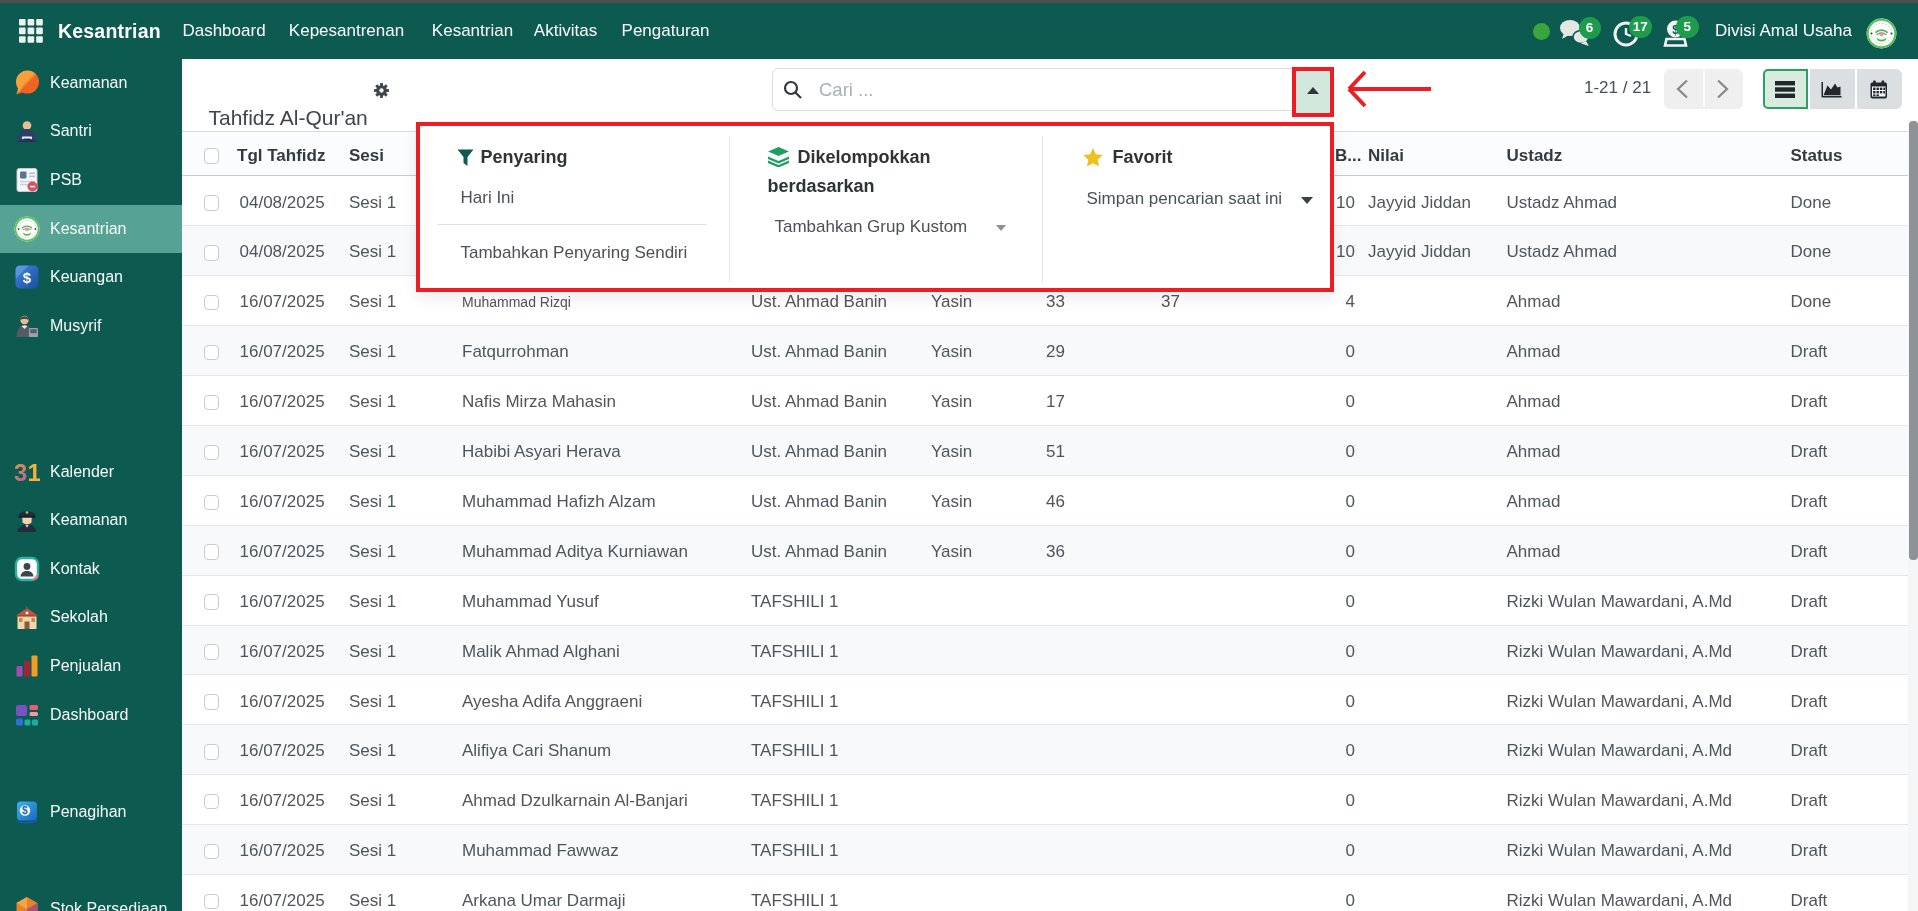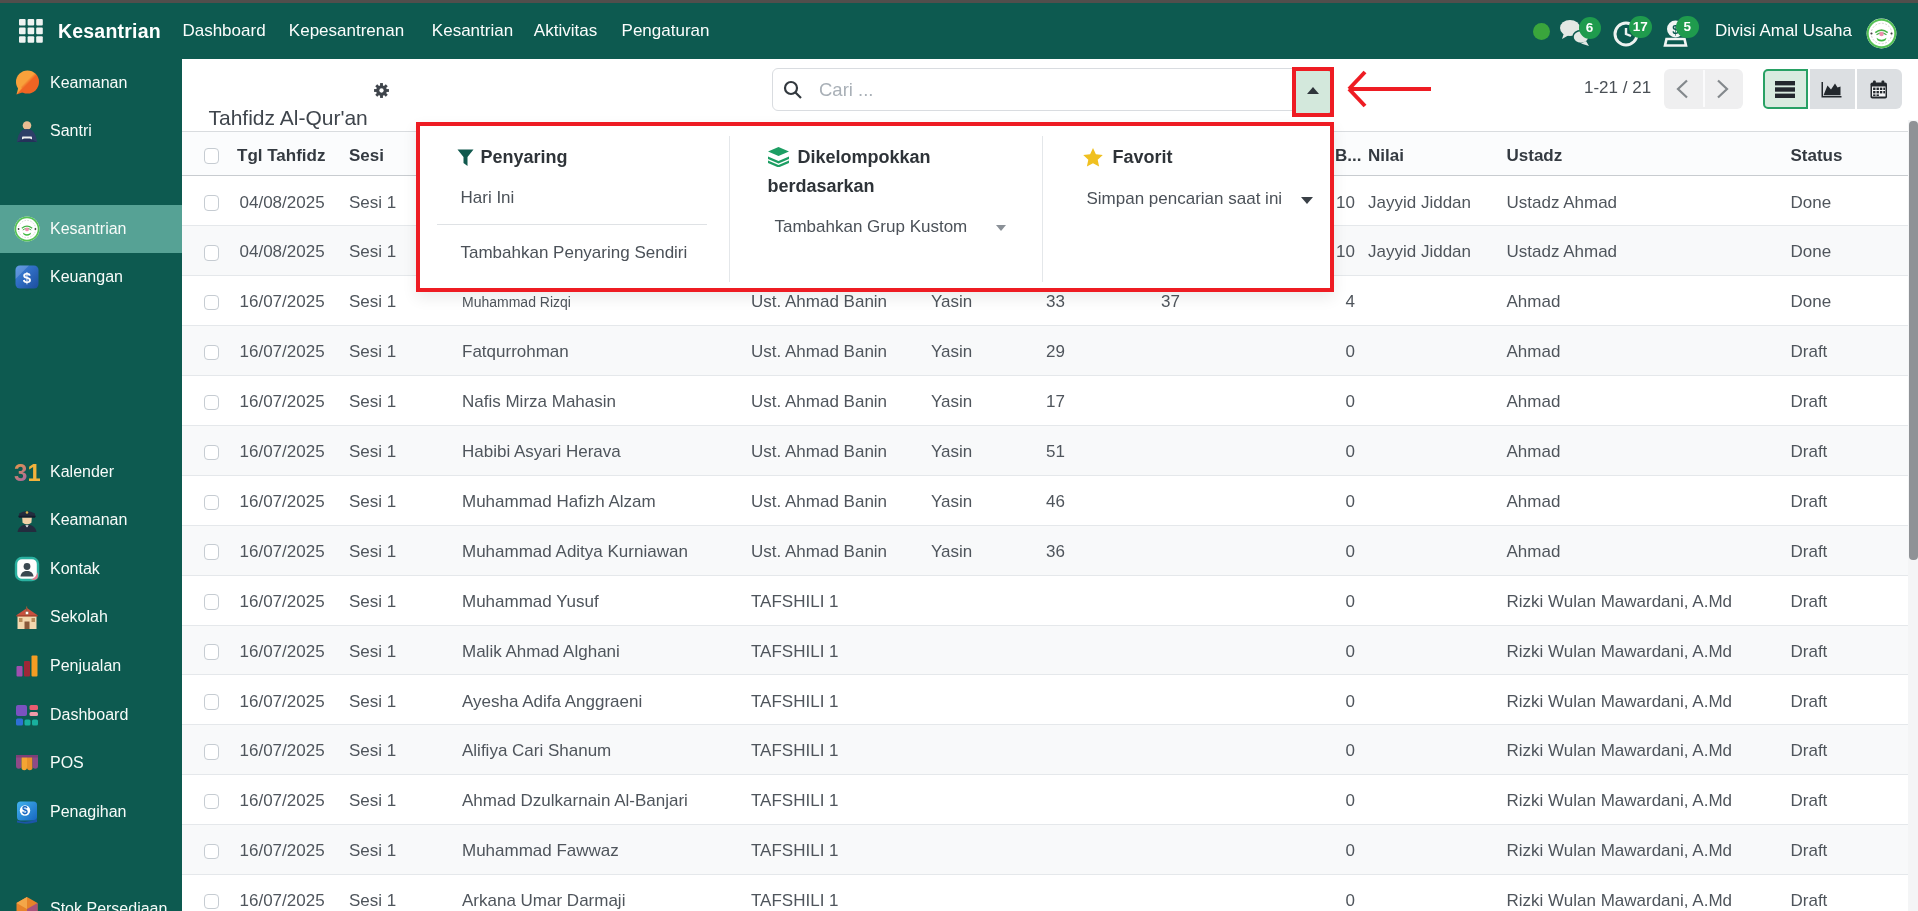--- a/index.html
+++ b/index.html
@@ -75,20 +75,33 @@
 </div>
 <div class="abs" style="left:0;top:48.8px;width:181.5px;height:48.6px;">
 <div class="abs" style="left:14px;top:11.3px;width:26px;height:26px;"><svg width="26" height="26" viewBox="0 0 26 26">
           <circle cx="13" cy="6.5" r="4.3" fill="#e9bd92"></circle>
           <path d="M13 10 C7 10 4.5 15 3.5 20 L3 23 L23 23 L22.5 20 C21.5 15 19 10 13 10 Z" fill="#2e3f68"></path>
           <rect x="8" y="17.5" width="10" height="3.6" rx="0.8" fill="#f2f2f2"></rect>
           <path d="M3 23 L10 19.5 L16 19.5 L23 23 Z" fill="#24325a"></path>
         </svg></div>
 <div class="abs" style="left:50px;top:0;height:48.6px;line-height:48.6px;font-size:16px;color:#f7fbf9;white-space:nowrap;">Santri</div>
 </div>
+<div class="abs" style="left:0;top:97.4px;width:181.5px;height:48.6px;">
+<div class="abs" style="left:14px;top:11.3px;width:26px;height:26px;"><svg width="26" height="26" viewBox="0 0 26 26">
+          <rect x="3" y="1.5" width="20" height="23" rx="2" fill="#f5f7f9" stroke="#c3cbd3" stroke-width="1"></rect>
+          <rect x="6" y="4.5" width="6.5" height="7" rx="1" fill="#5c7593"></rect>
+          <rect x="15" y="5.5" width="6" height="1.6" fill="#b9c2cc"></rect>
+          <rect x="15" y="8.6" width="6" height="1.6" fill="#b9c2cc"></rect>
+          <rect x="6" y="13.8" width="15" height="1.6" fill="#ccd3da"></rect>
+          <rect x="6" y="16.8" width="15" height="1.6" fill="#ccd3da"></rect>
+          <circle cx="18.5" cy="19.5" r="5" fill="#df4f5e"></circle>
+          <rect x="16" y="18.8" width="5" height="1.5" fill="#fff"></rect>
+        </svg></div>
+<div class="abs" style="left:50px;top:0;height:48.6px;line-height:48.6px;font-size:16px;color:#f7fbf9;white-space:nowrap;">PSB</div>
+</div>
 <div class="abs" style="left:0;top:146.0px;width:181.5px;height:48.6px;background:#56a295;">
 <div class="abs" style="left:14px;top:11.3px;width:26px;height:26px;"><svg width="26" height="26" viewBox="0 0 26 26">
           <circle cx="13" cy="13" r="12.5" fill="#fff"></circle>
           <circle cx="13" cy="13" r="11.6" fill="none" stroke="#55c255" stroke-width="1.7"></circle>
           <circle cx="13" cy="13" r="8.6" fill="none" stroke="#c3c9c3" stroke-width="0.7" stroke-dasharray="1.6 1.3"></circle>
           <path d="M7.8 12.2 Q13 8.2 18.2 12.2" fill="none" stroke="#49b549" stroke-width="1.3"></path>
           <path d="M8.8 14 Q13 10.8 17.2 14" fill="none" stroke="#49b549" stroke-width="1"></path>
           <circle cx="13" cy="13.4" r="1.9" fill="#ee8fae"></circle>
           <path d="M8.8 16.6 Q13 19.8 17.2 16.6 L16.4 18.6 Q13 21 9.6 18.6 Z" fill="#41bb41"></path>
           <circle cx="4.6" cy="13" r="0.9" fill="#444"></circle>
@@ -103,20 +116,31 @@
               <stop offset="0" stop-color="#3e86e0"></stop>
               <stop offset="1" stop-color="#1c4d9d"></stop>
             </linearGradient>
           </defs>
           <rect x="1.5" y="1.5" width="23" height="23" rx="4.5" fill="url(#gbl)"></rect>
           <path d="M1.5 15 L15 1.5 L6 1.5 Q1.5 1.5 1.5 6 Z" fill="rgba(255,255,255,0.18)"></path>
           <text x="13" y="18.5" font-family="Liberation Sans" font-size="15" font-weight="bold" fill="#fff" text-anchor="middle">$</text>
         </svg></div>
 <div class="abs" style="left:50px;top:0;height:48.6px;line-height:48.6px;font-size:16px;color:#f7fbf9;white-space:nowrap;">Keuangan</div>
 </div>
+<div class="abs" style="left:0;top:243.2px;width:181.5px;height:48.6px;">
+<div class="abs" style="left:14px;top:11.3px;width:26px;height:26px;"><svg width="26" height="26" viewBox="0 0 26 26">
+          <circle cx="10.5" cy="7" r="4.2" fill="#e9bd92"></circle>
+          <path d="M6.5 5 Q10.5 1.5 14.5 5 L14.5 7 Q10.5 4.5 6.5 7 Z" fill="#3c3f45"></path>
+          <path d="M10.5 12 C5.5 12 3 16.5 2.5 24 L18.5 24 C18 16.5 15.5 12 10.5 12 Z" fill="#565b63"></path>
+          <path d="M7.5 13 L10.5 16 L13.5 13 L10.5 12.2 Z" fill="#e8e8e8"></path>
+          <rect x="15" y="15" width="9" height="9" rx="1" fill="#9aa3ac"></rect>
+          <rect x="16.2" y="16.2" width="6.6" height="4" fill="#59606a"></rect>
+        </svg></div>
+<div class="abs" style="left:50px;top:0;height:48.6px;line-height:48.6px;font-size:16px;color:#f7fbf9;white-space:nowrap;">Musyrif</div>
+</div>
 <div class="abs" style="left:0;top:389.0px;width:181.5px;height:48.6px;">
 <div class="abs" style="left:14px;top:11.3px;width:26px;height:26px;"><svg width="26" height="26" viewBox="0 0 26 26">
           <defs>
             <linearGradient id="g31" x1="0" y1="0" x2="0.4" y2="1">
               <stop offset="0" stop-color="#f2a138"></stop>
               <stop offset="1" stop-color="#a8679e"></stop>
             </linearGradient>
           </defs>
           <text x="0" y="22" font-family="Liberation Sans" font-size="24" font-weight="bold" fill="url(#g31)">3</text>
           <text x="13.5" y="22" font-family="Liberation Sans" font-size="24" font-weight="bold" fill="#f2b23c">1</text>
@@ -167,30 +191,20 @@
 <div class="abs" style="left:0;top:632.0px;width:181.5px;height:48.6px;">
 <div class="abs" style="left:14px;top:11.3px;width:26px;height:26px;"><svg width="26" height="26" viewBox="0 0 26 26">
           <rect x="2" y="3" width="11" height="11" rx="2" fill="#7a52c0"></rect>
           <rect x="15.5" y="3" width="8.5" height="5" rx="1.5" fill="#ea5c70"></rect>
           <rect x="15.5" y="10" width="8.5" height="4" rx="1.5" fill="#f09aa8"></rect>
           <rect x="2" y="16.5" width="7" height="7" rx="1.5" fill="#2f6fd6"></rect>
           <rect x="10.5" y="17.5" width="6" height="6" rx="1.5" fill="#19b09e"></rect>
           <rect x="18" y="17.5" width="6" height="6" rx="1.5" fill="#19b09e"></rect>
         </svg></div>
 <div class="abs" style="left:50px;top:0;height:48.6px;line-height:48.6px;font-size:16px;color:#f7fbf9;white-space:nowrap;">Dashboard</div>
-</div>
-<div class="abs" style="left:0;top:680.6px;width:181.5px;height:48.6px;">
-<div class="abs" style="left:14px;top:11.3px;width:26px;height:26px;"><svg width="26" height="26" viewBox="0 0 26 26">
-          <path d="M2 6 L7.5 6 L7.5 16 A2.75 2.75 0 0 1 2 16 Z" fill="#8e4a87"></path>
-          <path d="M7.5 6 L13 6 L13 17.5 A2.75 2.75 0 0 1 7.5 17.5 Z" fill="#f5a433"></path>
-          <path d="M13 6 L18.5 6 L18.5 17.5 A2.75 2.75 0 0 1 13 17.5 Z" fill="#e8912b"></path>
-          <path d="M18.5 6 L24 6 L24 16 A2.75 2.75 0 0 1 18.5 16 Z" fill="#8e4a87"></path>
-          <rect x="2" y="5" width="22" height="2.5" fill="#7d3f77"></rect>
-        </svg></div>
-<div class="abs" style="left:50px;top:0;height:48.6px;line-height:48.6px;font-size:16px;color:#f7fbf9;white-space:nowrap;">POS</div>
 </div>
 <div class="abs" style="left:0;top:729.2px;width:181.5px;height:48.6px;">
 <div class="abs" style="left:14px;top:11.3px;width:26px;height:26px;"><svg width="26" height="26" viewBox="0 0 26 26">
           <defs>
             <linearGradient id="gpn" x1="0" y1="0" x2="1" y2="1">
               <stop offset="0" stop-color="#42b3ee"></stop>
               <stop offset="1" stop-color="#1766c1"></stop>
             </linearGradient>
           </defs>
           <rect x="3" y="2.5" width="20" height="19" rx="3.5" fill="url(#gpn)"></rect>

